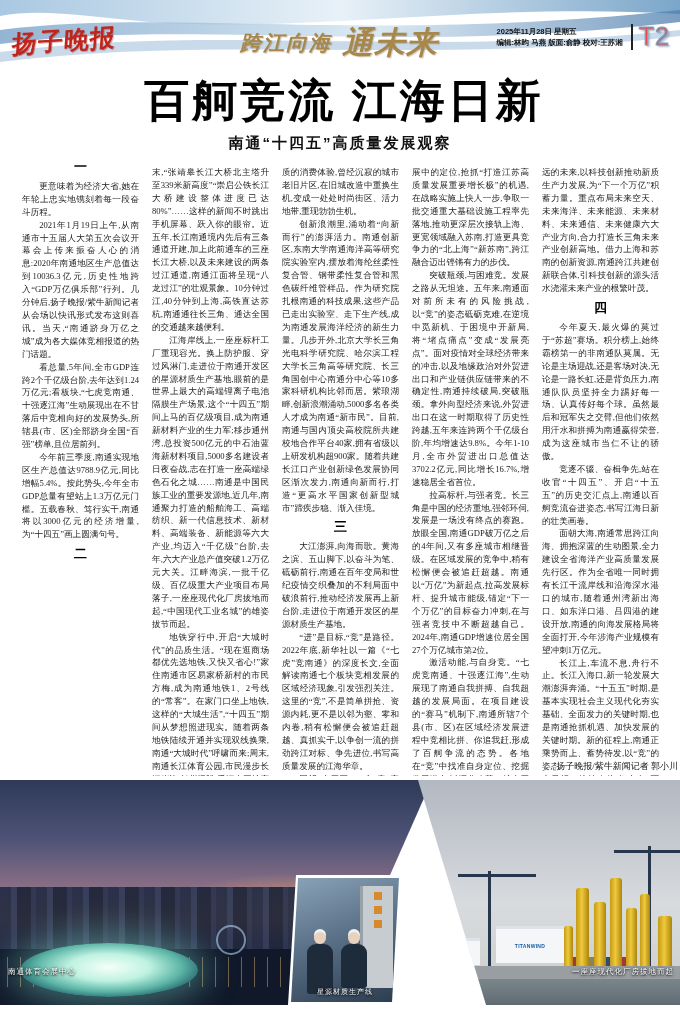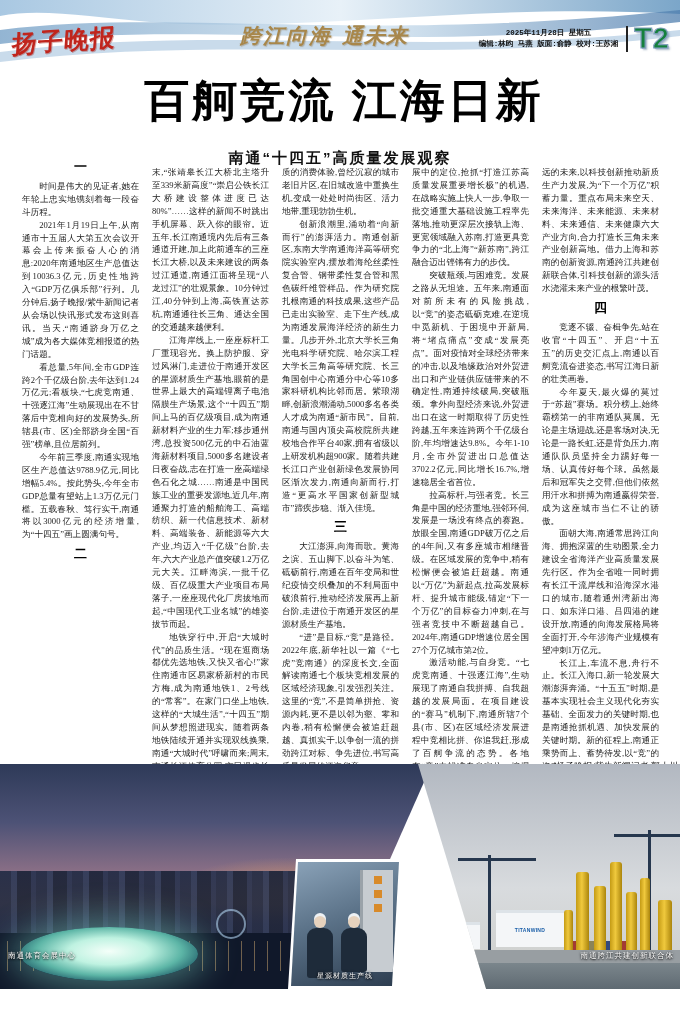--- a/index.html
+++ b/index.html
@@ -8,48 +8,48 @@
 
   
   .masthead{position:absolute;top:0;left:0;width:680px;height:76px;overflow:hidden;}
   .masthead svg{position:absolute;top:0;left:0;}
   .logo{position:absolute;left:12px;top:24px;width:110px;font-size:25px;font-weight:bold;
         color:#c0251d;transform:rotate(-4deg) skewX(-8deg);letter-spacing:1px;white-space:nowrap;
         text-shadow:1px 1px 0 rgba(150,20,15,.35);}
   .slogan{position:absolute;left:240px;top:22px;width:260px;color:#a8874b;white-space:nowrap;
           text-shadow:1px 1px 1px rgba(120,90,40,.35);font-style:italic;}
   .slogan .s1{font-size:21px;font-weight:bold;letter-spacing:2px;vertical-align:middle;}
-  .slogan .s2{font-size:21px;font-weight:bold;letter-spacing:1px;vertical-align:middle;margin-left:6px;}
+  .slogan .s2{font-size:31px;font-weight:bold;letter-spacing:1px;vertical-align:middle;margin-left:6px;}
   .mast-right{position:absolute;right:10px;top:22px;display:flex;align-items:center;}
-  .dateblock{text-align:center;font-family:Liberation Mono, monospace;
+  .dateblock{text-align:left;font-family:Liberation Sans, sans-serif;
              font-size:7.5px;line-height:11px;color:#111;font-weight:bold;}
   .divider{width:2px;height:26px;background:#222;margin:0 6px 0 8px;}
-  .pagenum{font-family:"Liberation Sans","DejaVu Sans",sans-serif;font-size:29px;font-weight:bold;
-           color:#15803d;-webkit-text-stroke:1.2px #84a0bd;
+  .pagenum{font-family:"Liberation Sans","DejaVu Sans",sans-serif;font-size:25px;font-weight:normal;
+           color:#ef4444;-webkit-text-stroke:1.2px #84a0bd;
            text-shadow:1px 1px 0 #9db4cc,2px 2px 2px rgba(90,120,150,.5);letter-spacing:1px;}
 
   
   .headline-wrap{position:absolute;top:76px;left:0;width:680px;text-align:center;}
   .headline{font-size:45px;font-weight:900;color:#000;letter-spacing:3px;line-height:50px;
             font-family:"Liberation Sans","DejaVu Sans",sans-serif;white-space:nowrap;padding-left:8px;}
-  .subhead{margin-top:23px;font-size:15px;font-weight:bold;color:#111;letter-spacing:2px;
+  .subhead{margin-top:8px;font-size:15px;font-weight:bold;color:#111;letter-spacing:2px;
            font-family:"Liberation Sans","DejaVu Sans",sans-serif;}
 
   
   .columns{position:absolute;top:154px;left:22px;width:637px;height:622px;display:flex;gap:13px;}
   .col{width:117px;height:622px;overflow:hidden;font-size:8.6px;line-height:12.9px;
        color:#1c1c1c;text-align:justify;}
   .col p{margin:0;text-indent:2em;}
   .col p.noindent{text-indent:0;margin-top:12px;}
   .section-marker{font-size:13px;font-weight:bold;text-align:center;margin:7px 0 6px 0;color:#000;}
   .byline{position:absolute;right:0px;top:758px;background:#fff;padding:2px 2px 2px 0;
           font-size:9px;font-weight:normal;color:#111;}
 
   
-  .photos{position:absolute;top:764px;left:0;width:680px;height:225px;background:#fff;}
+  .photos{position:absolute;top:780px;left:0;width:680px;height:225px;background:#fff;}
   .photo{position:absolute;top:0;height:225px;overflow:hidden;}
   .photo-left{left:0;width:432px;clip-path:polygon(0 0,100% 0,77% 100%,0 100%);}
   .lp-sky{position:absolute;inset:0;
      background:linear-gradient(180deg,#2e3a58 0%,#4d5276 26%,#8a6f86 48%,#c98f63 62%,#7a5f66 70%,#1b2336 100%);}
   .lp-glow{position:absolute;right:30px;bottom:62px;width:230px;height:70px;
      background:radial-gradient(ellipse at center,rgba(245,170,95,.6) 0%,rgba(245,170,95,0) 70%);}
   .lp-skyline{position:absolute;left:0;bottom:52px;width:100%;height:66px;opacity:.92;
      background:repeating-linear-gradient(90deg,#222b44 0 11px,#2f3a58 11px 17px,#1b2338 17px 31px,#293350 31px 36px);}
   .lp-ground{position:absolute;left:0;bottom:0;width:100%;height:56px;background:#10182a;}
   .lp-lights{position:absolute;left:0;bottom:18px;width:100%;height:30px;opacity:.5;
@@ -129,21 +129,21 @@
   </div>
 
   <div class="headline-wrap">
     <div class="headline">百舸竞流 江海日新</div>
     <div class="subhead">南通“十四五”高质量发展观察</div>
   </div>
 
   <div class="columns">
       <div class="col">
         <div class="section-marker">一</div>
-        <p>时间是伟大的见证者,她在年轮上忠实地镌刻着每一段奋斗历程。</p>
+        <p>更意味着为经济大省,她在年轮上忠实地镌刻着每一段奋斗历程。</p>
         <p>2021年1月19日上午,从南通市十五届人大第五次会议开幕会上传来振奋人心的消息:2020年南通地区生产总值达到10036.3亿元,历史性地跨入“GDP万亿俱乐部”行列。几分钟后,扬子晚报/紫牛新闻记者从会场以快讯形式发布这则喜讯。当天,“南通跻身万亿之城”成为各大媒体竞相报道的热门话题。</p>
         <p>看总量,5年间,全市GDP连跨2个千亿级台阶,去年达到1.24万亿元;看板块,“七虎竞南通、十强逐江海”生动展现出在不甘落后中竞相向好的发展势头,所辖县(市、区)全部跻身全国“百强”榜单,且位居前列。</p>
         <p>今年前三季度,南通实现地区生产总值达9788.9亿元,同比增幅5.4%。按此势头,今年全市GDP总量有望站上1.3万亿元门槛。五载春秋、笃行实干,南通将以3000亿元的经济增量,为“十四五”画上圆满句号。</p>
         <div class="section-marker">二</div>
       </div>
       <div class="col">
         <p class="noindent">末,“张靖皋长江大桥北主塔升至339米新高度”“崇启公铁长江大桥建设整体进度已达80%”……这样的新闻不时跳出手机屏幕、跃入你的眼帘。近五年,长江南通境内先后有三条通道开建,加上此前通车的三座长江大桥,以及未来建设的两条过江通道,南通江面将呈现“八龙过江”的壮观景象。10分钟过江,40分钟到上海,高铁直达苏杭,南通通往长三角、通达全国的交通越来越便利。</p>
         <p>江海岸线上,一座座标杆工厂重现容光。换上防护服、穿过风淋门,走进位于南通开发区的星源材质生产基地,眼前的是世界上最大的高端锂离子电池隔膜生产场景,这个“十四五”期间上马的百亿级项目,成为南通新材料产业的生力军;移步通州湾,总投资500亿元的中石油蓝海新材料项目,5000多名建设者日夜奋战,志在打造一座高端绿色石化之城……南通是中国民族工业的重要发源地,近几年,南通聚力打造的船舶海工、高端纺织、新一代信息技术、新材料、高端装备、新能源等六大产业,均迈入“千亿级”台阶,去年,六大产业总产值突破1.2万亿元大关。江畔海滨,一批千亿级、百亿级重大产业项目布局落子,一座座现代化厂房拔地而起,“中国现代工业名城”的雄姿拔节而起。</p>
         <p>地铁穿行中,开启“大城时代”的品质生活。“现在逛商场都优先选地铁,又快又省心!”家住南通市区易家桥新村的市民方梅,成为南通地铁1、2号线的“常客”。在家门口坐上地铁,这样的“大城生活”,“十四五”期间从梦想照进现实。随着两条地铁陆续开通并实现双线换乘,南通“大城时代”呼啸而来;周末,南通长江体育公园,市民漫步长江岸边,凭栏远眺,看江上巨轮穿梭、江豚嬉戏,山水风光美不胜收。咫尺之遥的绿茵场上,足球青训、“通超”对决轮番上演。长江之畔的生态绿地中,烟火气和新活力带给市民惬意的滨江生活;漫步南通街头,越来越多的“首店”、网红店招牌带来更有品</p>
       </div>
@@ -157,22 +157,22 @@
       </div>
       <div class="col">
         <p class="noindent">展中的定位,抢抓“打造江苏高质量发展重要增长极”的机遇,在战略实施上快人一步,争取一批交通重大基础设施工程率先落地,推动更深层次接轨上海、更宽领域融入苏南,打造更具竞争力的“北上海”“新苏南”,跨江融合迈出铿锵有力的步伐。</p>
         <p>突破瓶颈,与困难竞。发展之路从无坦途。五年来,南通面对前所未有的风险挑战,以“竞”的姿态砥砺克难,在逆境中觅新机、于困境中开新局,将“堵点痛点”变成“发展亮点”。面对疫情对全球经济带来的冲击,以及地缘政治对外贸进出口和产业链供应链带来的不确定性,南通持续破局,突破瓶颈。拿外向型经济来说,外贸进出口在这一时期取得了历史性跨越,五年来连跨两个千亿级台阶,年均增速达9.8%。今年1-10月,全市外贸进出口总值达3702.2亿元,同比增长16.7%,增速稳居全省首位。</p>
         <p>拉高标杆,与强者竞。长三角是中国的经济重地,强邻环伺,发展是一场没有终点的赛跑。放眼全国,南通GDP破万亿之后的4年间,又有多座城市相继晋级。在区域发展的竞争中,稍有松懈便会被追赶超越。南通以“万亿”为新起点,拉高发展标杆、提升城市能级,锚定“下一个万亿”的目标奋力冲刺,在与强者竞技中不断超越自己。2024年,南通GDP增速位居全国27个万亿城市第2位。</p>
         <p>激活动能,与自身竞。“七虎竞南通、十强逐江海”,生动展现了南通自我拼搏、自我超越的发展局面。在项目建设的“赛马”机制下,南通所辖7个县(市、区)在区域经济发展进程中竞相比拼、你追我赶,形成了百舸争流的态势。各地在“竞”中找准自身定位、挖掘发展潜力,以深化改革、扩大开放增强发展动能,以重大项目建设为现代产业体系“强筋健骨”,以科技创新推动新质生产力蓬勃发展。去年,各县(市、区)GDP总量均超1400亿元。</p>
       </div>
       <div class="col">
         <p class="noindent">远的未来,以科技创新推动新质生产力发展,为“下一个万亿”积蓄力量。重点布局未来空天、未来海洋、未来能源、未来材料、未来通信、未来健康六大产业方向,合力打造长三角未来产业创新高地。借力上海和苏南的创新资源,南通跨江共建创新联合体,引科技创新的源头活水浇灌未来产业的根繁叶茂。</p>
         <div class="section-marker">四</div>
+        <p>今年夏天,最火爆的莫过于“苏超”赛场。积分榜上,始终霸榜第一的非南通队莫属。无论是主场迎战,还是客场对决,无论是一路长虹,还是背负压力,南通队队员坚持全力踢好每一场、认真传好每个球。虽然最后和冠军失之交臂,但他们依然用汗水和拼搏为南通赢得荣誉,成为这座城市当仁不让的骄傲。</p>
         <p>竞逐不辍、奋楫争先,站在收官“十四五”、开启“十五五”的历史交汇点上,南通以百舸竞流奋进姿态,书写江海日新的壮美画卷。</p>
-        <p>今年夏天,最火爆的莫过于“苏超”赛场。积分榜上,始终霸榜第一的非南通队莫属。无论是主场迎战,还是客场对决,无论是一路长虹,还是背负压力,南通队队员坚持全力踢好每一场、认真传好每个球。虽然最后和冠军失之交臂,但他们依然用汗水和拼搏为南通赢得荣誉,成为这座城市当仁不让的骄傲。</p>
         <p>面朝大海,南通常思跨江向海、拥抱深蓝的生动图景,全力建设全省海洋产业高质量发展先行区。作为全省唯一同时拥有长江干流岸线和沿海深水港口的城市,随着通州湾新出海口、如东洋口港、吕四港的建设开放,南通的向海发展格局将全面打开,今年涉海产业规模有望冲刺1万亿元。</p>
         <p>长江上,车流不息,舟行不止。长江入海口,新一轮发展大潮澎湃奔涌。“十五五”时期,是基本实现社会主义现代化夯实基础、全面发力的关键时期,也是南通抢抓机遇、加快发展的关键时期。新的征程上,南通正乘势而上、蓄势待发,以“竞”的姿态,在高质量发展的赛道上咬定目标、接续奋斗,努力向“下一个万亿”进发,奋力谱写中国式现代化南通新实践的崭新篇章。</p>
       </div>
     </div>
   <div class="byline">扬子晚报/紫牛新闻记者 郭小川</div>
 
   <div class="photos">
 
     <div class="photo photo-left">
       <div class="lp-sky"></div>
@@ -200,21 +200,21 @@
           <span>TITANWIND</span>
         </div>
       <div class="containers"></div>
       <div class="pile" style="left:158px;width:13px;height:78px;"></div>
       <div class="pile" style="left:176px;width:12px;height:64px;"></div>
       <div class="pile" style="left:192px;width:12px;height:88px;"></div>
       <div class="pile" style="left:208px;width:11px;height:58px;"></div>
       <div class="pile" style="left:222px;width:10px;height:72px;"></div>
       <div class="pile" style="left:240px;width:14px;height:50px;"></div>
       <div class="pile" style="left:146px;width:9px;height:40px;"></div>
-      <div class="caption" style="right:6px;bottom:28px;">南通跨江共建创新联合体</div>
+      <div class="caption" style="right:6px;bottom:28px;">一座座现代化厂房拔地而起</div>
     </div>
 
     <div class="photo-mid">
       <div class="mp-inner">
         <div class="machine">
             <i></i>
             <i></i>
             <i></i>
           </div>
         <div class="worker" style="left:16px;bottom:8px;"></div>

